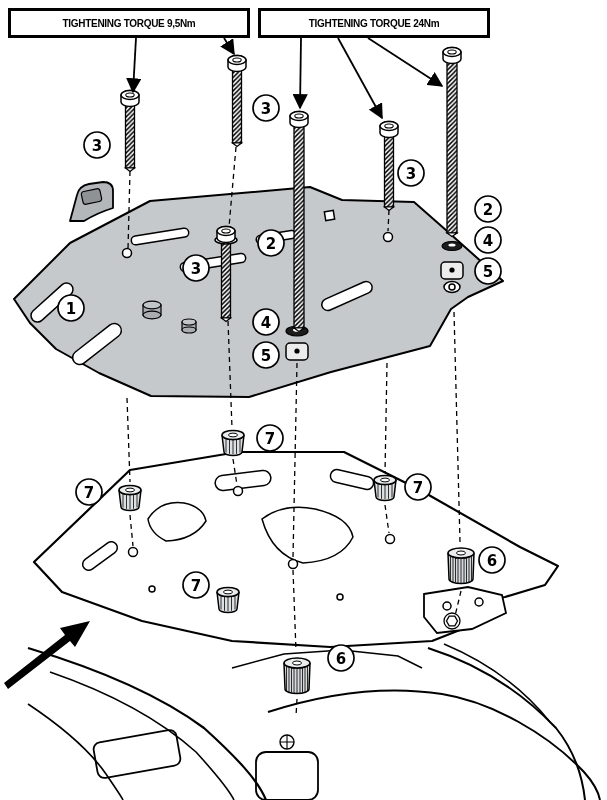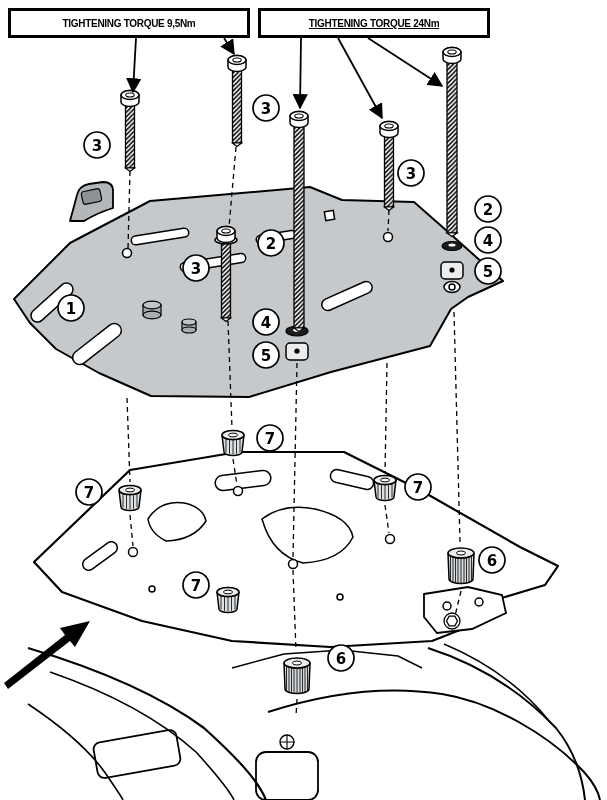--- a/index.html
+++ b/index.html
@@ -7,21 +7,21 @@
     position:relative; width:607px; height:800px; background:#ffffff;
     font-family:"Liberation Sans", sans-serif; overflow:hidden;
   }
   .torque-label {
     position:absolute; box-sizing:border-box; border:3px solid #000; background:#fff;
     display:flex; align-items:center; justify-content:center;
     font-weight:700; font-size:10px; letter-spacing:-0.3px; white-space:nowrap;
     z-index:3; color:#000;
   }
   #torque-small { left:8px;  top:8px;  width:242px; height:30px; }
-  #torque-large { left:258px; top:8px; width:232px; height:30px;text-decoration:underline; }
+  #torque-large { left:258px; top:8px; width:232px; height:30px; }
   svg.scene { position:absolute; left:0; top:0; z-index:1; }
   .plate-fill  { fill:#c6c9cc; stroke:#000; stroke-width:2; stroke-linejoin:round; }
   .cutout      { fill:#ffffff; stroke:#000; stroke-width:1.5; }
   .rack-fill   { fill:#ffffff; stroke:#000; stroke-width:2.2; stroke-linejoin:round; }
   .dash        { fill:none; stroke:#000; stroke-width:1.3; stroke-dasharray:5 4; }
   .shaft       { fill:url(#thread); stroke:#000; stroke-width:1.3; }
   .head        { fill:#ffffff; stroke:#000; stroke-width:1.5; }
   .head-inner  { fill:none; stroke:#000; stroke-width:1.1; }
   .tip         { fill:#ffffff; stroke:#000; stroke-width:1.2; }
   .washer      { fill:#1c1c1c; stroke:#000; stroke-width:1.2; }

